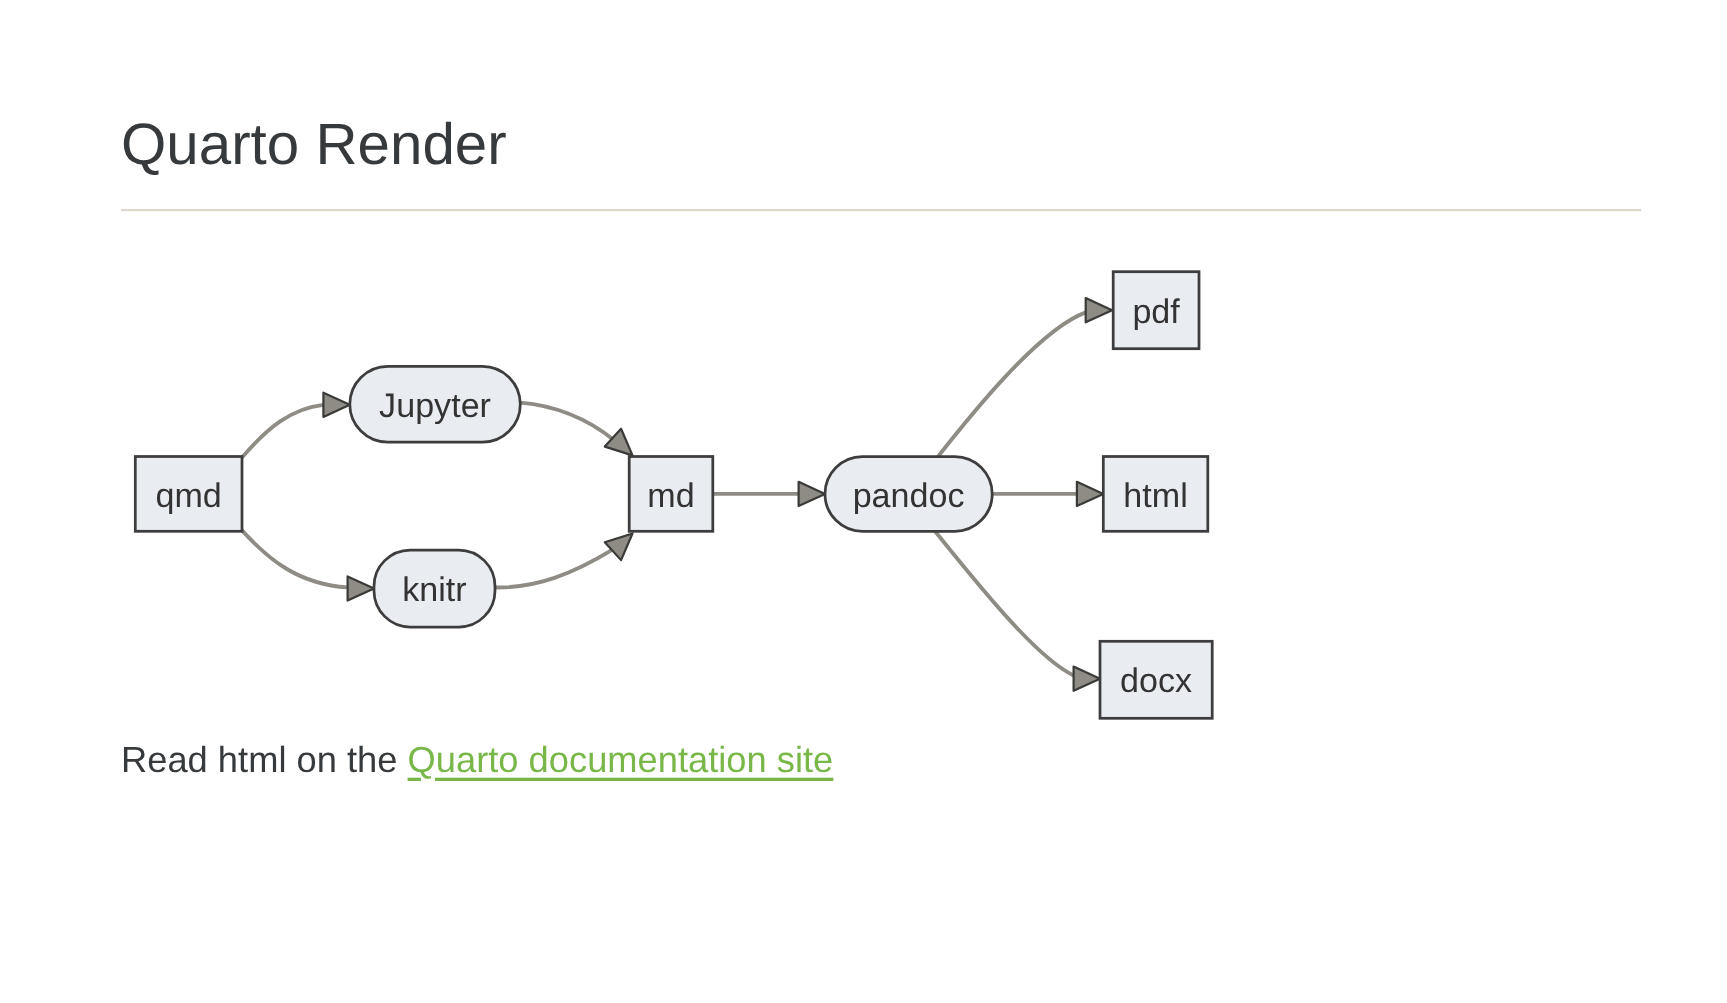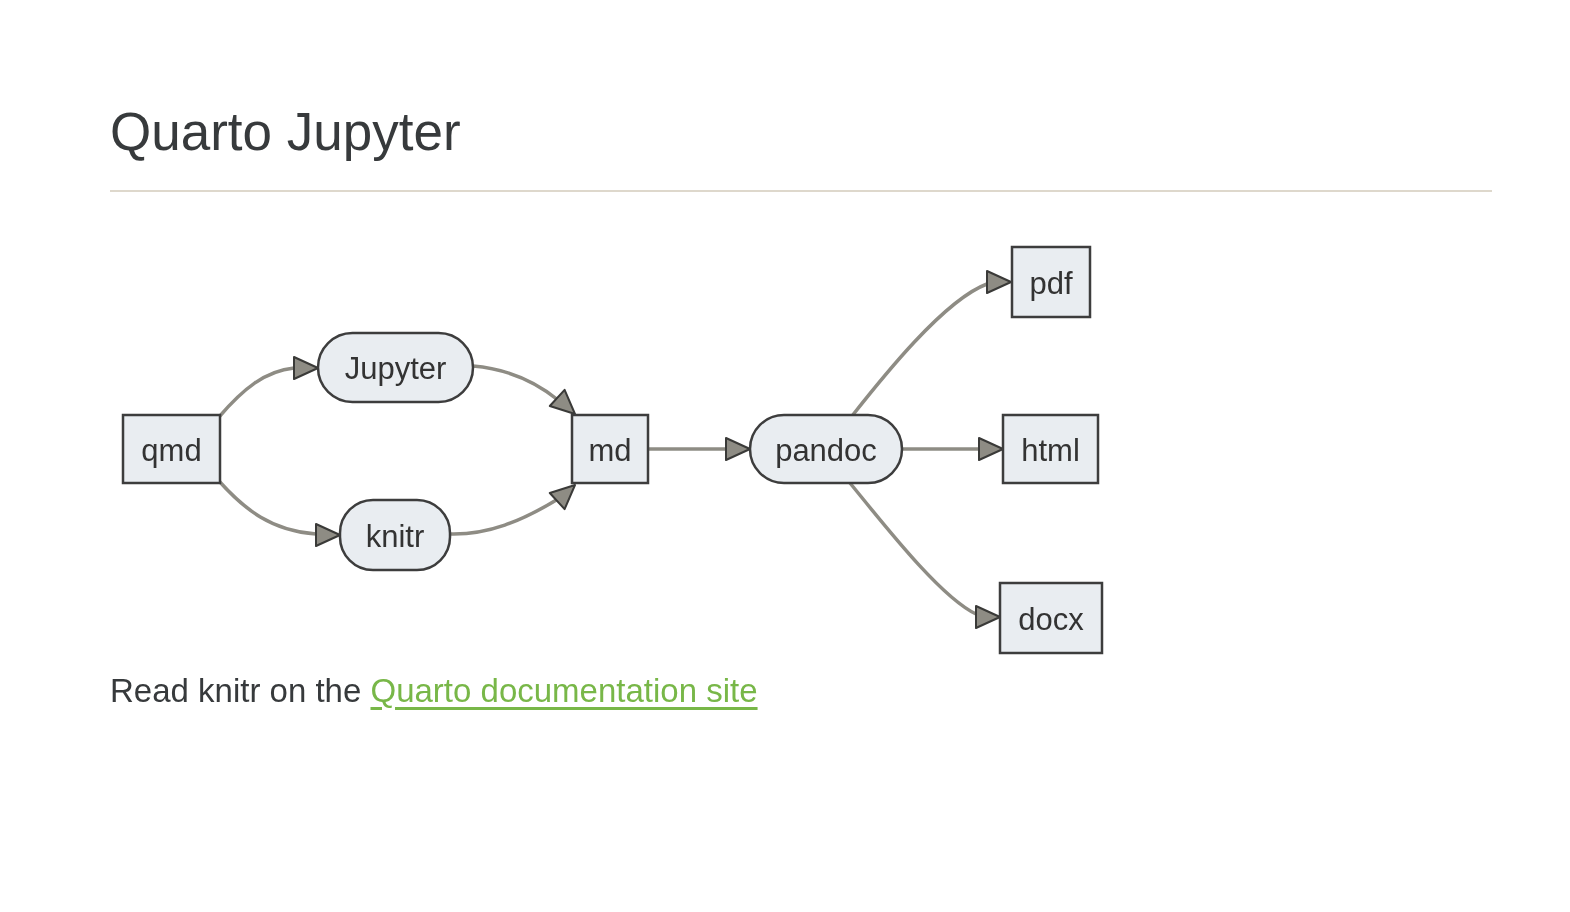--- a/index.html
+++ b/index.html
@@ -71,21 +71,21 @@
     text-underline-offset: 5px;
     pointer-events: auto;
     cursor: pointer;
   }
 </style>
 </head>
 <body>
 
 <div class="page">
 
-  <h1 class="title">Quarto Jupyter</h1>
+  <h1 class="title">Quarto Render</h1>
   <div class="rule"></div>
 
   <svg class="diagram" width="1570" height="912" viewBox="0 0 1570 912">
 
     <path class="edge" d="M 219 417 C 243 389 265 371 294 368"></path>
     <polygon class="arrow" points="294,357 318,368 294,379"></polygon>
 
     <path class="edge" d="M 219 481 C 245 510 272 531 316 534"></path>
     <polygon class="arrow" points="316,524 340,535 316,546"></polygon>
 
@@ -141,15 +141,15 @@
       <rect x="1003" y="415" width="95" height="68"></rect>
       <text x="1050.5" y="450" dominant-baseline="central">html</text>
     </g>
 
     <g class="node">
       <rect x="1000" y="583" width="102" height="70"></rect>
       <text x="1051" y="619" dominant-baseline="central">docx</text>
     </g>
   </svg>
 
-  <p class="footer"><span>Read knitr on the </span><a href="#">Quarto documentation site</a></p>
+  <p class="footer"><span>Read html on the </span><a href="#">Quarto documentation site</a></p>
 
 </div>
 
 </body></html>

